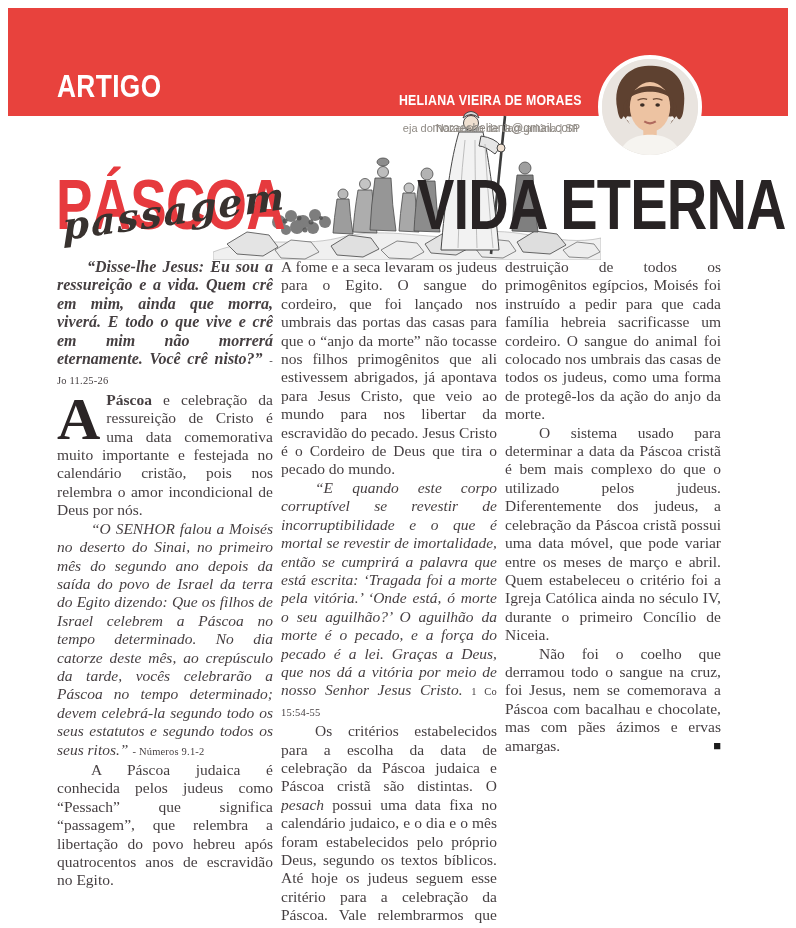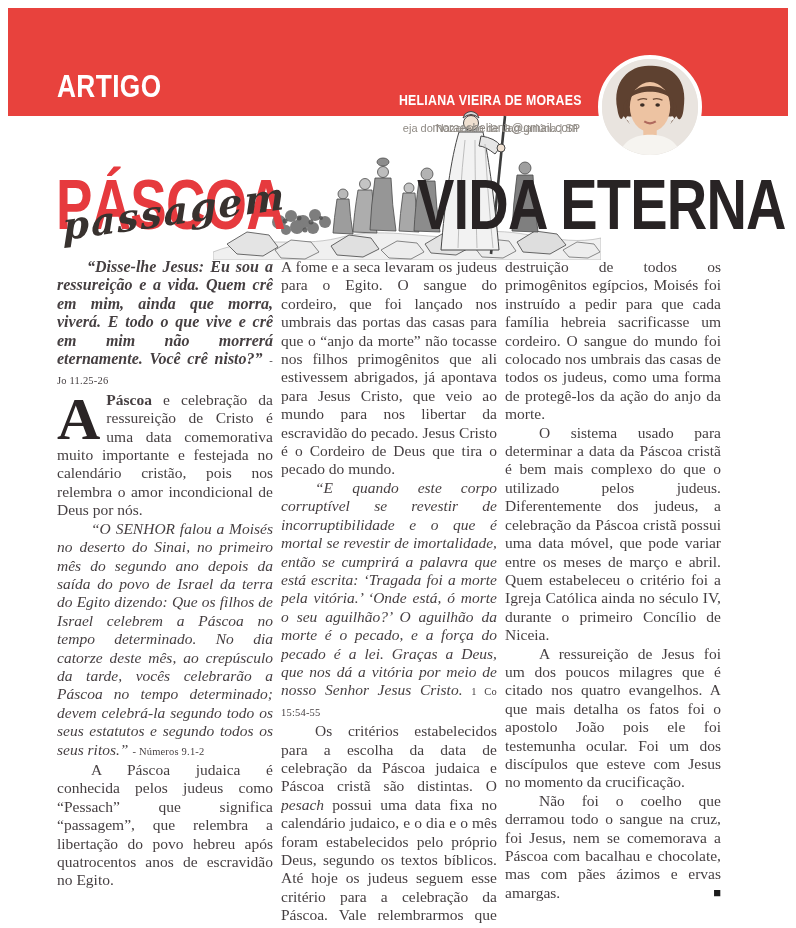--- a/index.html
+++ b/index.html
@@ -156,19 +156,18 @@
     <p class="ind">A Páscoa judaica é conhecida pelos judeus como “Pessach” que significa “passagem”, que relembra a libertação do povo hebreu após quatrocentos anos de escravidão no Egito.</p>
   </div>
 
   <div class="col">
     <p>A fome e a seca levaram os judeus para o Egito. O sangue do cordeiro, que foi lançado nos umbrais das portas das casas para que o “anjo da morte” não tocasse nos filhos primogênitos que ali estivessem abrigados, já apontava para Jesus Cristo, que veio ao mundo para nos libertar da escravidão do pecado. Jesus Cristo é o Cordeiro de Deus que tira o pecado do mundo.</p>
     <p class="quote ind"><span>“E quando este corpo corruptível se revestir de incorruptibilidade e o que é mortal se revestir de imortalidade, então se cumprirá a palavra que está escrita: ‘Tragada foi a morte pela vitória.’ ‘Onde está, ó morte o seu aguilhão?’ O aguilhão da morte é o pecado, e a força do pecado é a lei. Graças a Deus, que nos dá a vitória por meio de nosso Senhor Jesus Cristo.</span> <span class="cite">1 Co 15:54-55</span></p>
     <p class="ind"><span>Os critérios estabelecidos para a escolha da data de celebração da Páscoa judaica e Páscoa cristã são distintas. O </span><i>pesach</i><span> possui uma data fixa no calendário judaico, e o dia e o mês foram estabelecidos pelo próprio Deus, segundo os textos bíblicos. Até hoje os judeus seguem esse critério para a celebração da Páscoa. Vale relembrarmos que antes da décima e última praga que consistiu na</span></p>
   </div>
 
   <div class="col">
-    <p>destruição de todos os primogênitos egípcios, Moisés foi instruído a pedir para que cada família hebreia sacrificasse um cordeiro. O sangue do mundo foi colocado nos umbrais das casas de todos os judeus, como uma forma de protegê-los da ação do anjo da morte.</p>
+    <p>destruição de todos os primogênitos egípcios, Moisés foi instruído a pedir para que cada família hebreia sacrificasse um cordeiro. O sangue do animal foi colocado nos umbrais das casas de todos os judeus, como uma forma de protegê-los da ação do anjo da morte.</p>
     <p class="ind">O sistema usado para determinar a data da Páscoa cristã é bem mais complexo do que o utilizado pelos judeus. Diferentemente dos judeus, a celebração da Páscoa cristã possui uma data móvel, que pode variar entre os meses de março e abril. Quem estabeleceu o critério foi a Igreja Católica ainda no século IV, durante o primeiro Concílio de Niceia.</p>
-    <p class="ind">A ressureição de Jesus foi um dos poucos milagres que é citado nos quatro evangelhos. A que mais detalha os fatos foi o apostolo João pois ele foi testemunha ocular. Foi um dos discípulos que esteve com Jesus no momento da crucificação.</p>
     <p class="ind"><span>Não foi o coelho que derramou todo o sangue na cruz, foi Jesus, nem se comemorava a Páscoa com bacalhau e chocolate, mas com pães ázimos e ervas amargas.</span> <span class="endmark">■</span></p>
   </div>
 
 </main>
 
 </body></html>

